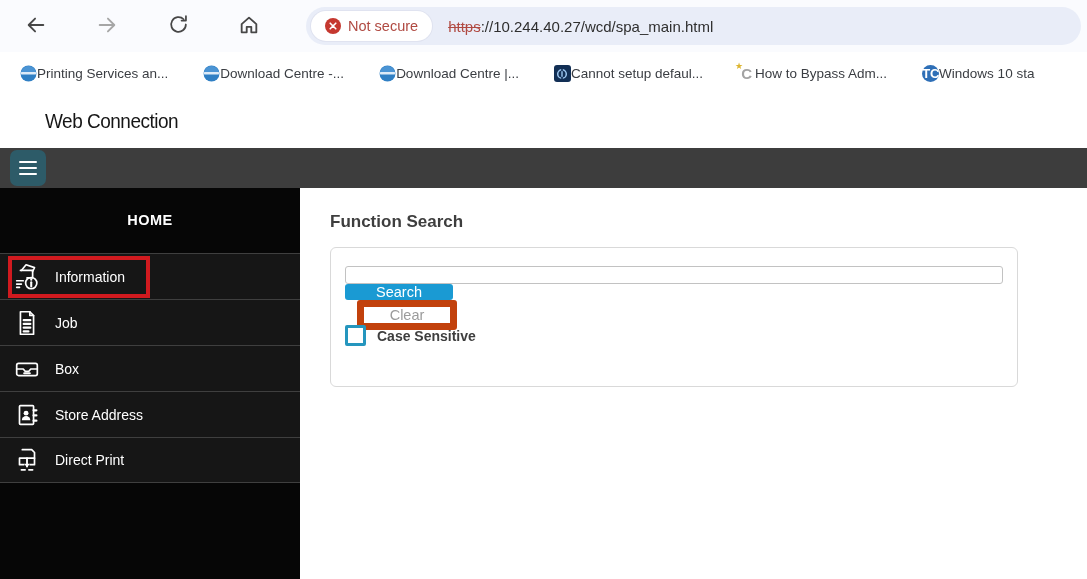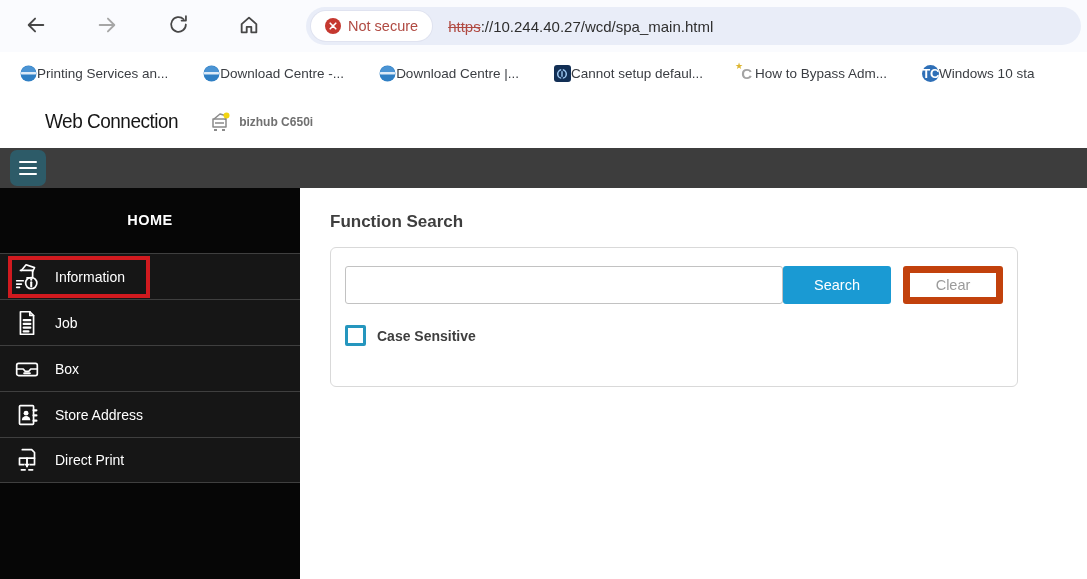--- a/index.html
+++ b/index.html
@@ -54,21 +54,21 @@
              border:4px solid transparent; }
   .nav-hit.selected { border-color:#d11a1f; }
   .nav-ico { width:30px; height:30px; flex:none; }
   .nav-ico svg { stroke:#fff; fill:none; stroke-width:1.8; stroke-linecap:round; stroke-linejoin:round; }
   .nav-label { color:#fff; font-size:14px; margin-left:13px; white-space:nowrap; }
 
   .main { flex:1; background:#fff; padding:24px 0 0 30px; }
   .heading { font-size:17px; font-weight:bold; color:#3e3e3e; }
   .card { margin-top:15px; width:688px; height:140px; background:#fff; border:1px solid #d9d9d9;
           border-radius:6px; padding:18px 14px 0 14px; }
-  .search-row { display:flex; height:38px; }
+  .search-row { display:flex; height:38px;flex-direction:column; }
   .search-input { flex:1; border:1px solid #c2c2c2; border-radius:3px; padding:0 10px; font-size:14px;
                   outline:none; color:#333; min-width:0; font-family:"Liberation Sans",sans-serif; }
   .btn-search { width:108px; height:38px; background:#1a9ad3; color:#fff; border:none; border-radius:3px;
                 font-size:14.5px; cursor:pointer; font-family:"Liberation Sans",sans-serif; }
   .btn-clear { width:100px; height:38px; background:#fff; color:#9b9b9b; border:7px solid #c2410c;
                border-radius:3px; font-size:14.5px; margin-left:12px; cursor:pointer;
                font-family:"Liberation Sans",sans-serif; }
   .cs-row { margin-top:21px; display:flex; align-items:center; }
   .checkbox { width:21px; height:21px; border:3px solid #2596be; border-radius:2px; background:#fff;
               cursor:pointer; flex:none; }
@@ -179,32 +179,20 @@
   <div class="bm">
     <span class="fav">
       <span class="fav-tc">TC</span>
     </span>
     <span>Windows 10 sta</span>
   </div>
 </div>
 
 <div class="site-header">
   <div class="logo">Web Connection</div>
-  <div class="device">
-    <span style="display:flex;">
-      <svg width="24" height="24" viewBox="0 0 24 24" fill="none" stroke="#8a8a8a" stroke-width="1.5" stroke-linejoin="round">
-        <path d="M6 9l6-5 7 2-2 4"></path>
-          <rect x="5" y="9" width="13" height="8"></rect>
-          <path d="M7 13h9"></path>
-          <path d="M6 20h3M14 20h3" stroke-width="2"></path>
-          <circle cx="18.5" cy="5.5" r="3" fill="#f2d411" stroke="none"></circle>
-      </svg>
-    </span>
-    <span>bizhub C650i</span>
-  </div>
 </div>
 
 <div class="appbar">
   <button class="menu-btn">
     <span style="display:contents;"><i></i><i></i><i></i></span>
   </button>
 </div>
 
 <div class="content">
 

